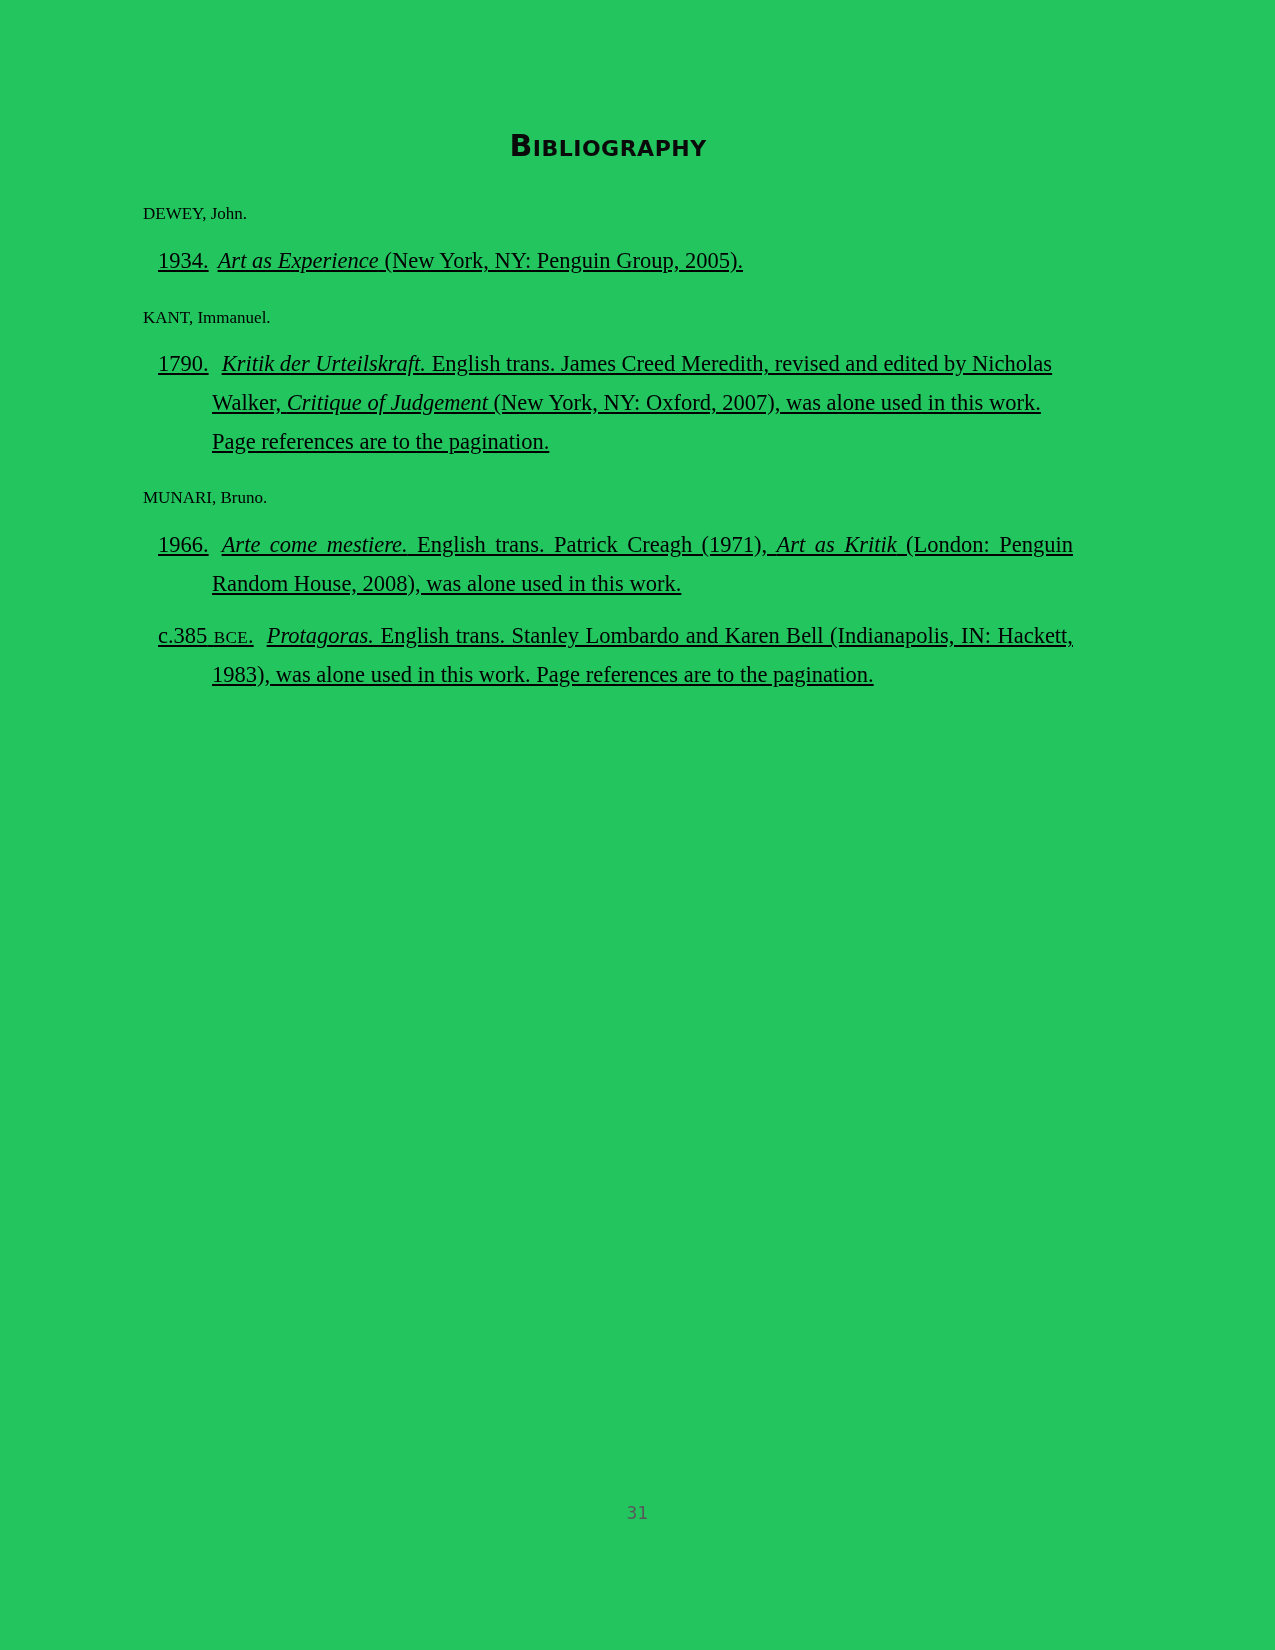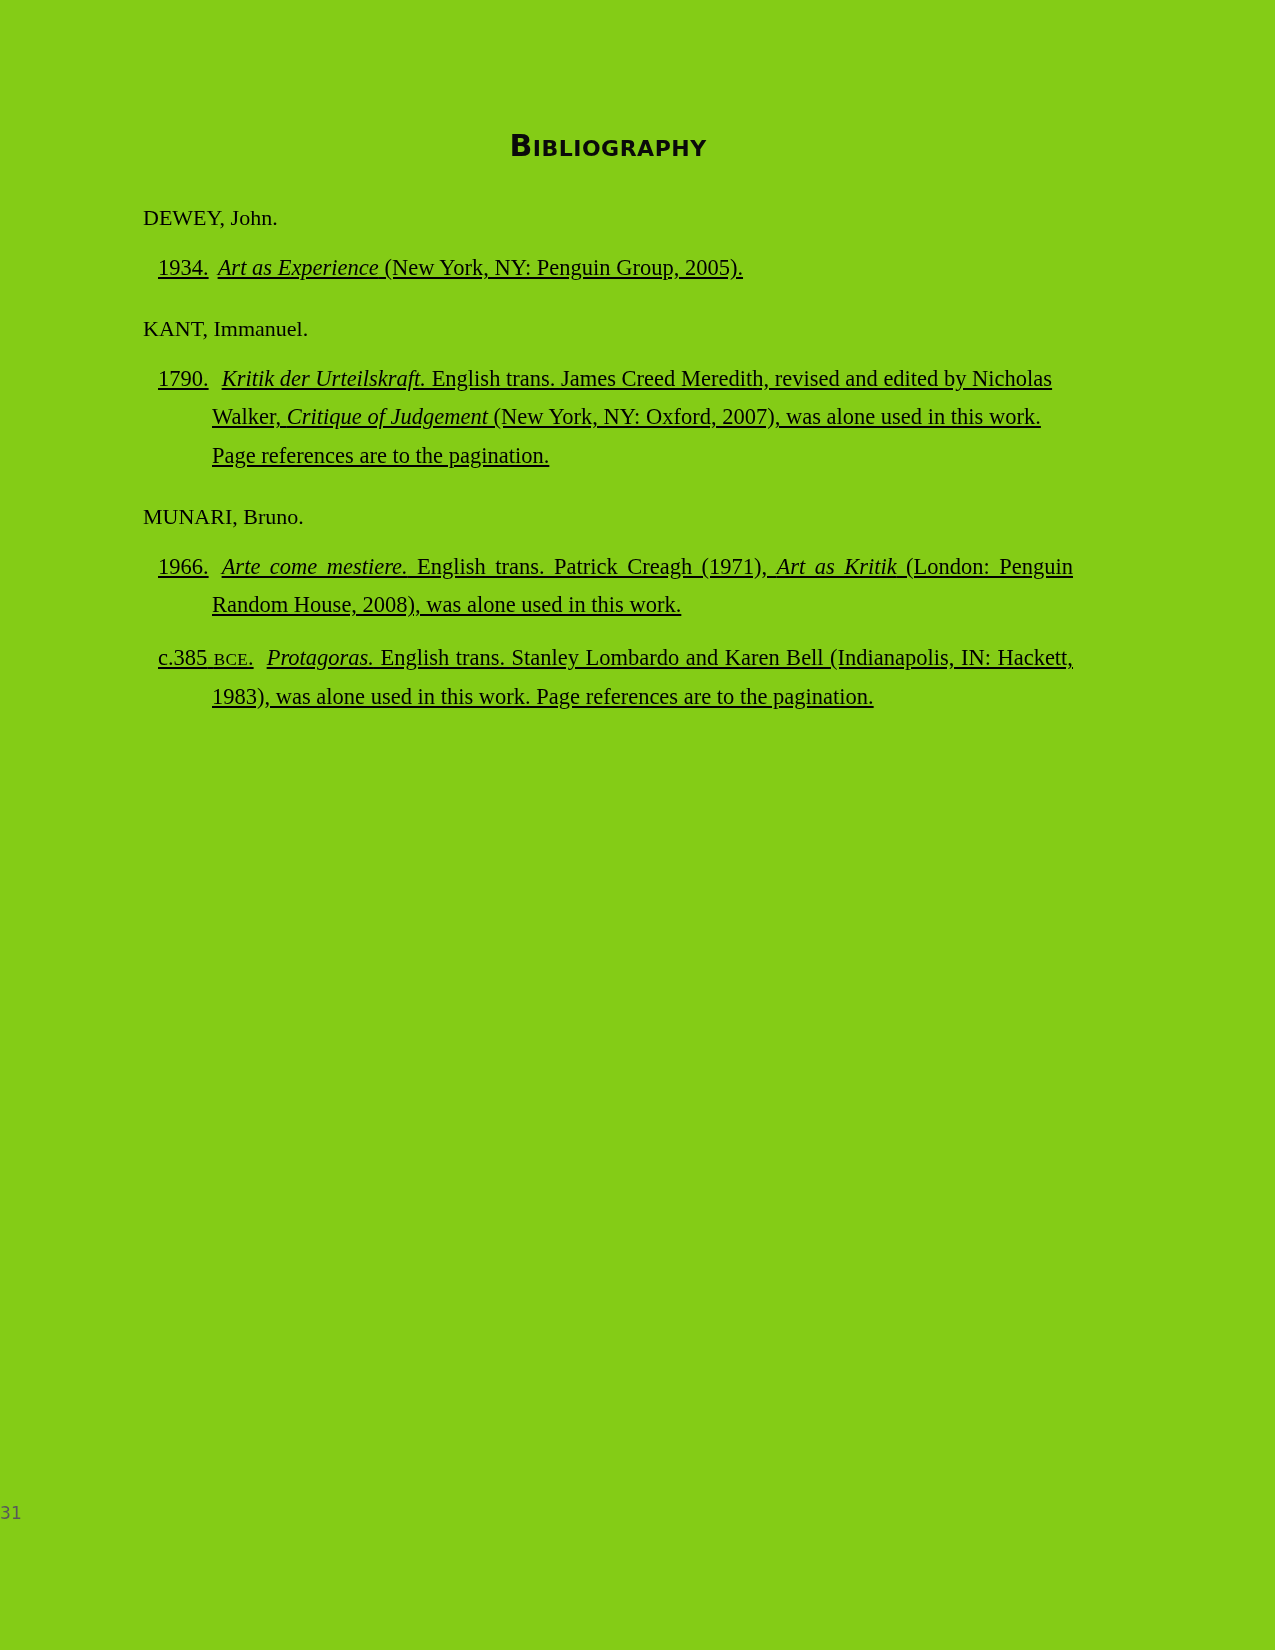--- a/index.html
+++ b/index.html
@@ -15,21 +15,21 @@
     color: #000000;
     overflow: hidden;
   }
 
   .page {
     position: absolute;
     left: 0;
     top: 0;
     width: 1275px;
     height: 1650px;
-    background: #84cc16;
+    background: #22c55e;
   }
 
   .content {
     position: absolute;
     left: 143px;
     top: 128px;
     width: 930px;
   }
 
   
@@ -49,21 +49,21 @@
   .page-title .t-rest {
     font-size: 22px;
   }
 
   
   .bib-group {
     margin: 0 0 0 0;
   }
 
   .author-name {
-    font-size: 22px;
+    font-size: 17px;
     line-height: 1.45;
     margin: 0 0 0 0;
     padding: 13px 0 13px 0;
     text-align: left;
     white-space: nowrap;
   }
 
   .bib-entry {
     font-size: 22.5px;
     line-height: 1.72;
@@ -99,21 +99,21 @@
     font-size: 0.76em;
     letter-spacing: 0.3px;
   }
 
   
   .page-number {
     position: absolute;
     left: 0;
     top: 1503px;
     width: 1275px;
-    text-align: left;
+    text-align: center;
     font-family: "DejaVu Sans", "Liberation Sans", sans-serif;
     font-size: 17px;
     color: #58585a;
     letter-spacing: 0.3px;
   }
 </style>
 </head>
 <body>
 
 <div class="page">

